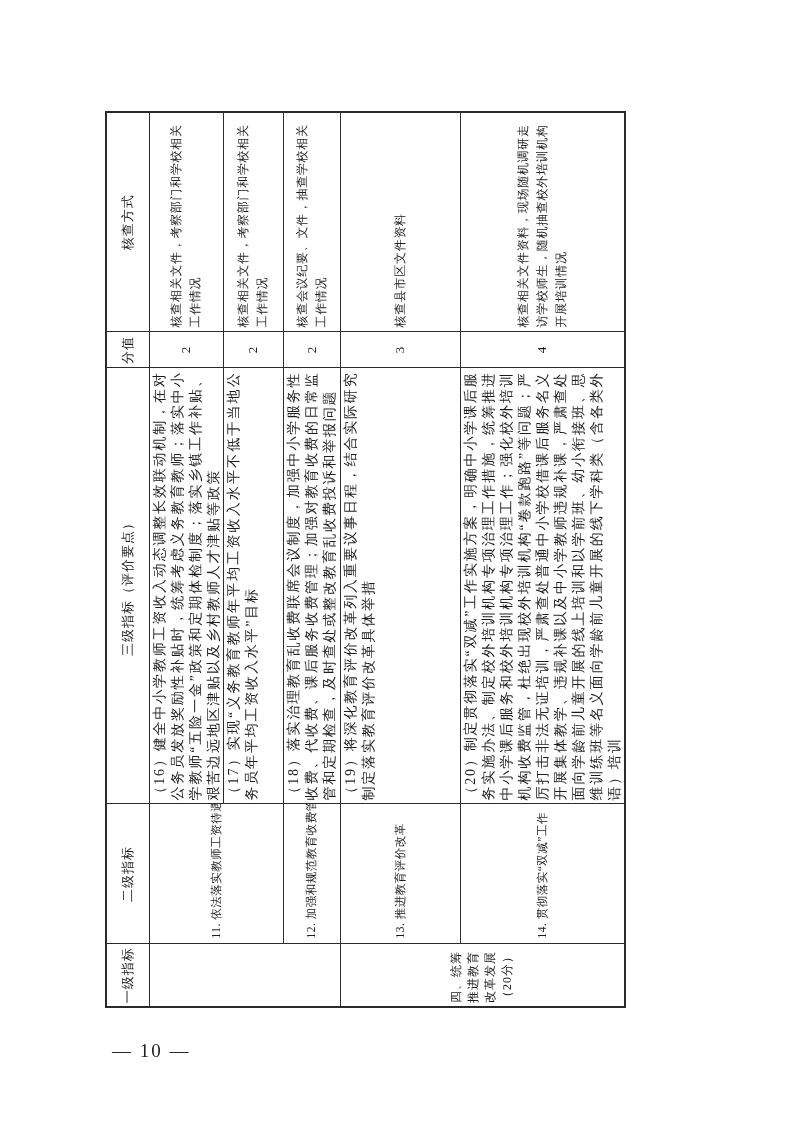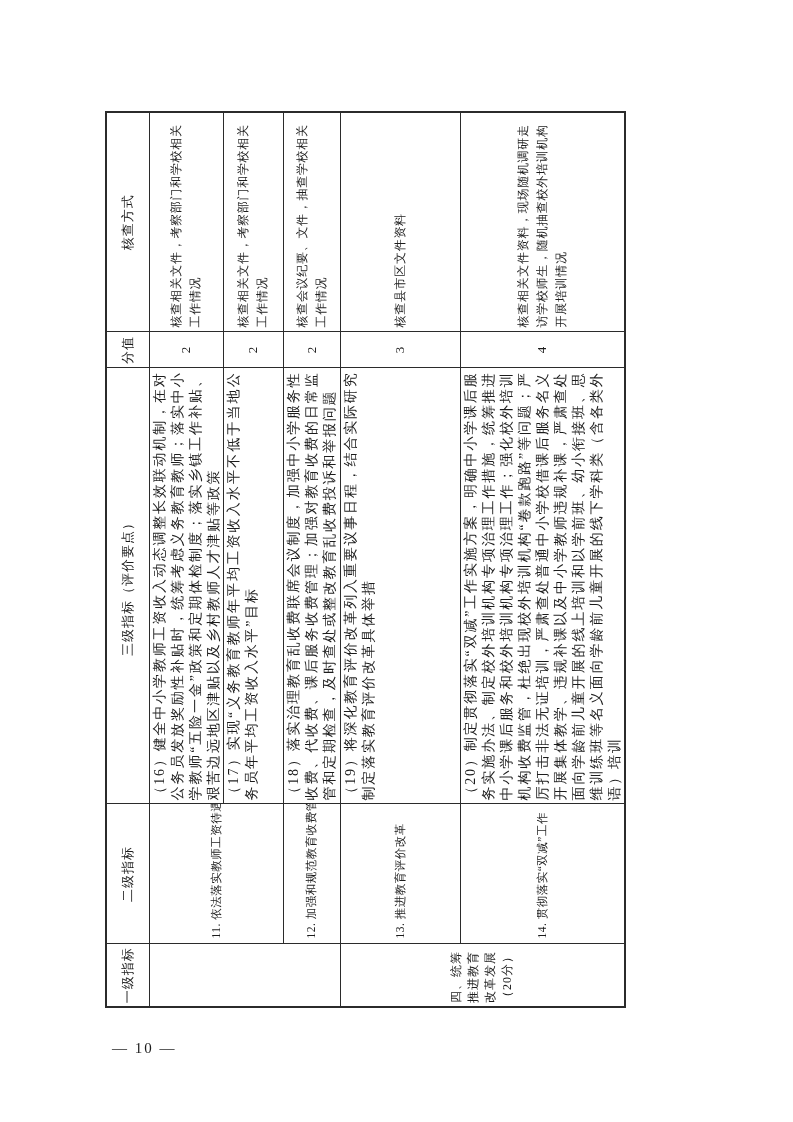--- a/index.html
+++ b/index.html
@@ -41,21 +41,21 @@
   }
   td.score{
     font-size:13px;text-align:center;vertical-align:middle;padding:0;
   }
   td.method{
     font-size:12px;letter-spacing:0.7px;line-height:19px;
     text-align:left;vertical-align:middle;padding:0 4px;
   }
   .pageno{
     position:absolute;left:112px;top:1040px;
-    font-size:15px;letter-spacing:2px;white-space:nowrap;
+    font-size:19px;letter-spacing:2px;white-space:nowrap;
   }
 </style>
 </head>
 <body>
 
 <div class="page">
 
   <div class="rot">
     <table class="eval">
       <colgroup>

